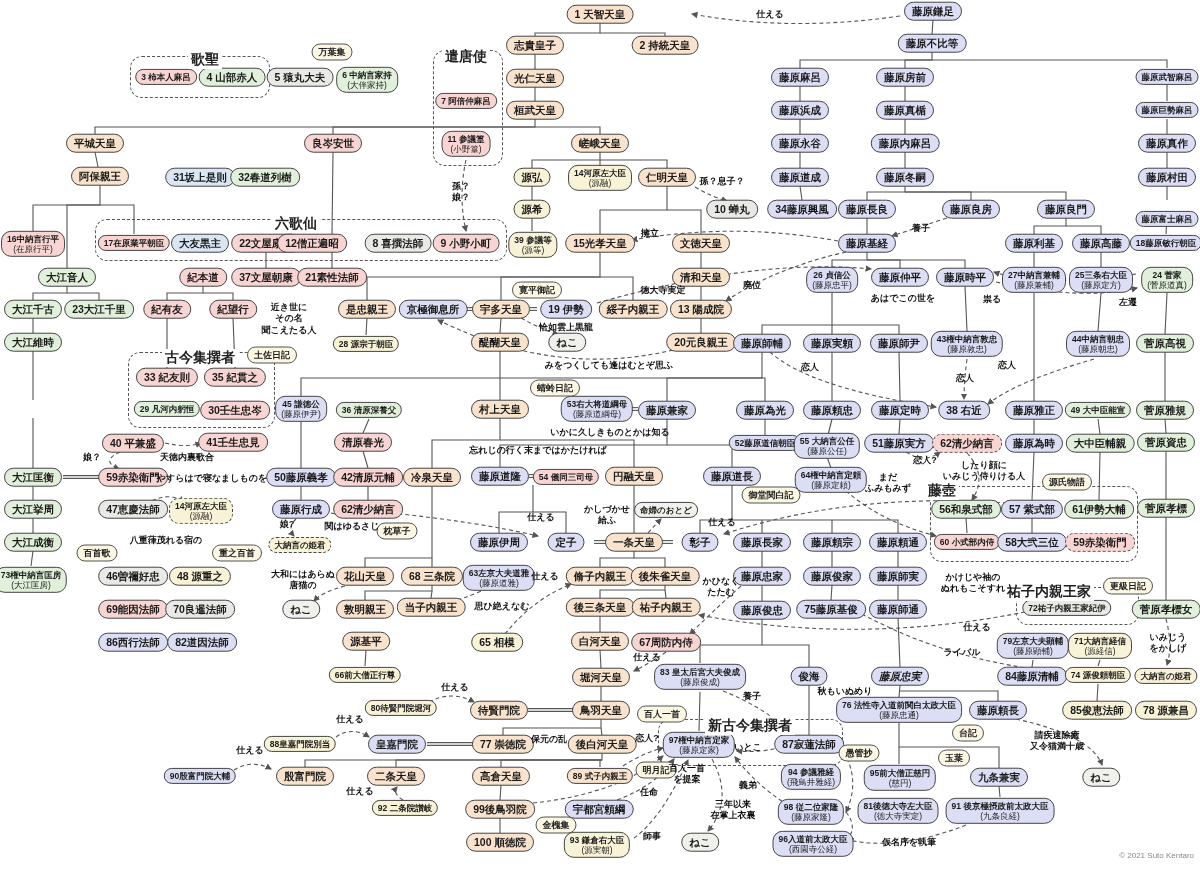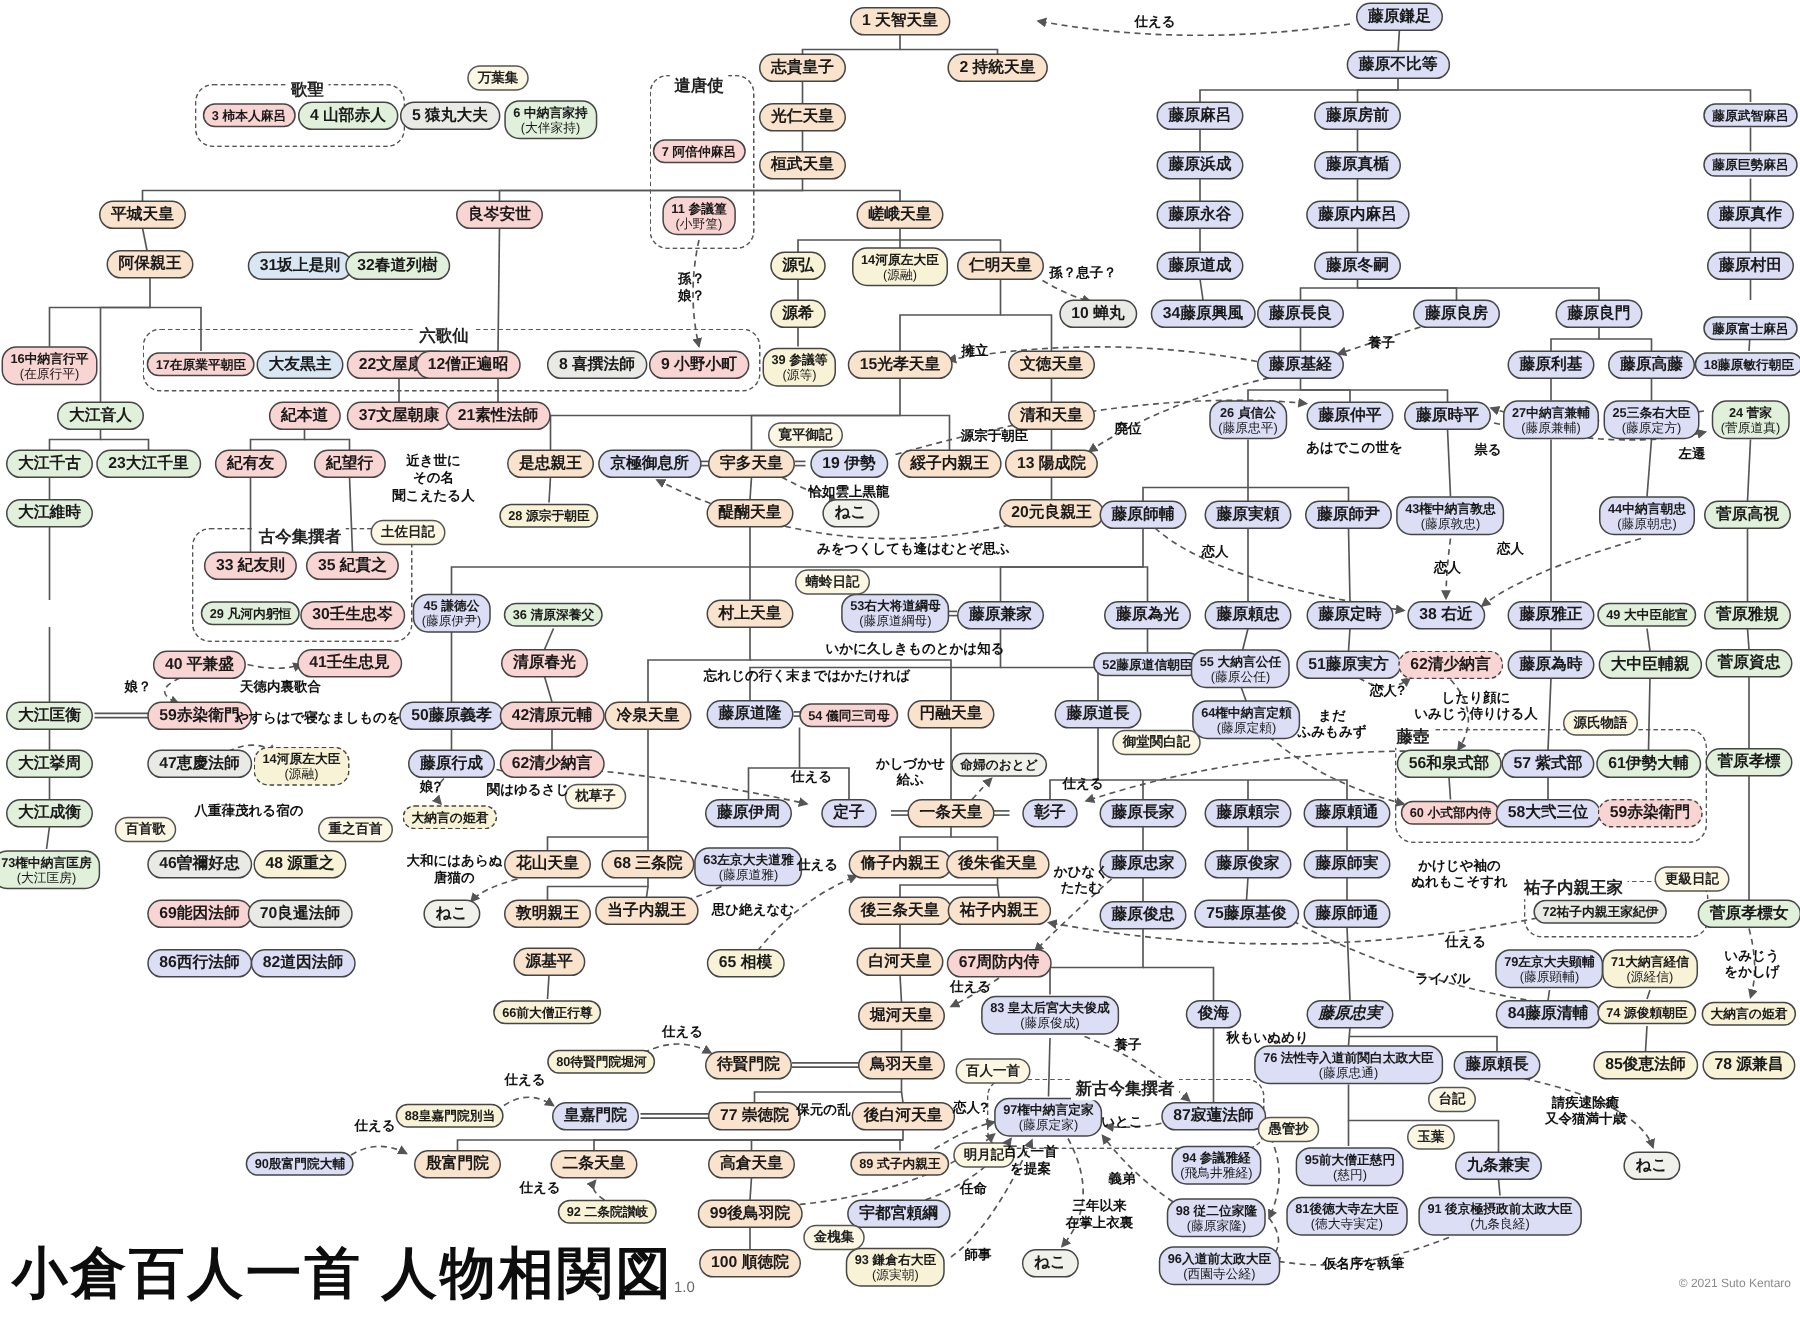--- a/index.html
+++ b/index.html
@@ -1,20 +1,20 @@
 <!DOCTYPE html>
 <html><head>
 <meta charset="utf-8">
 <style>
   html,body{margin:0;padding:0;background:#fff;}
   .canvas{position:relative;width:1200px;height:878px;background:#fff;overflow:hidden;
     font-family:"Liberation Sans","DejaVu Sans",sans-serif;}
   svg.edges{position:absolute;left:0;top:0;z-index:0;}
   .grp{position:absolute;border:1.5px dashed #555;border-radius:12px;z-index:1;}
-  .grp-label{position:absolute;transform:translate(-50%,-50%);font-size:11px;font-weight:700;
+  .grp-label{position:absolute;transform:translate(-50%,-50%);font-size:14px;font-weight:700;
     background:#fff;padding:0 3px;color:#222;z-index:3;white-space:nowrap;}
   .node{position:absolute;transform:translate(-50%,-50%);border:1.3px solid #454545;border-radius:14px;
     padding:2px 7px;font-size:10.5px;font-weight:700;color:#1a1a1a;white-space:nowrap;text-align:center;
     line-height:1.2;background:#fff;z-index:2;}
   .node.sm{font-size:8.5px;padding:2px 5px;border-radius:10px;}
   .node .sub{display:block;font-size:8.5px;font-weight:500;}
   .t-emp{background:#FAE3CD;} .t-fuj{background:#DBDEF5;} .t-pink{background:#F8D5D2;}
   .t-min{background:#F8F3D6;} .t-grn{background:#E0F0DA;} .t-gry{background:#E9EAE6;}
   .t-blu{background:#D8E7F3;} .t-cat{background:#F1F1EC;}
   .t-refpink{background:#F8D5D2;border-style:dashed;}
@@ -524,21 +524,21 @@
       <div class="flabel" style="left: 921px; top: 229px;">
         <div>養子</div>
       </div>
       <div class="flabel" style="left: 650px; top: 234px;">
         <div>擁立</div>
       </div>
       <div class="flabel" style="left: 752px; top: 286px;">
         <div>廃位</div>
       </div>
       <div class="flabel" style="left: 663px; top: 291px;">
-        <div>源宗于朝臣</div>
+        <div>徳大寺実定</div>
       </div>
       <div class="flabel" style="left: 903px; top: 299px;">
         <div>あはでこの世を</div>
       </div>
       <div class="flabel" style="left: 992px; top: 300px;">
         <div>祟る</div>
       </div>
       <div class="flabel" style="left: 1128px; top: 303px;">
         <div>左遷</div>
       </div>
@@ -683,17 +683,14 @@
         <div>師事</div>
       </div>
       <div class="flabel" style="left: 1057px; top: 741px;">
         <div>請疾速除癒</div>
         <div>又令猫満十歳</div>
       </div>
       <div class="flabel" style="left: 909px; top: 843px;">
         <div>仮名序を執筆</div>
       </div>
     </div>
-  <div class="title">
-    <span>小倉百人一首 人物相関図</span><span class="ver">1.0</span>
-  </div>
   <div class="copyright">© 2021 Suto Kentaro</div>
 </div>
 
 </body></html>

